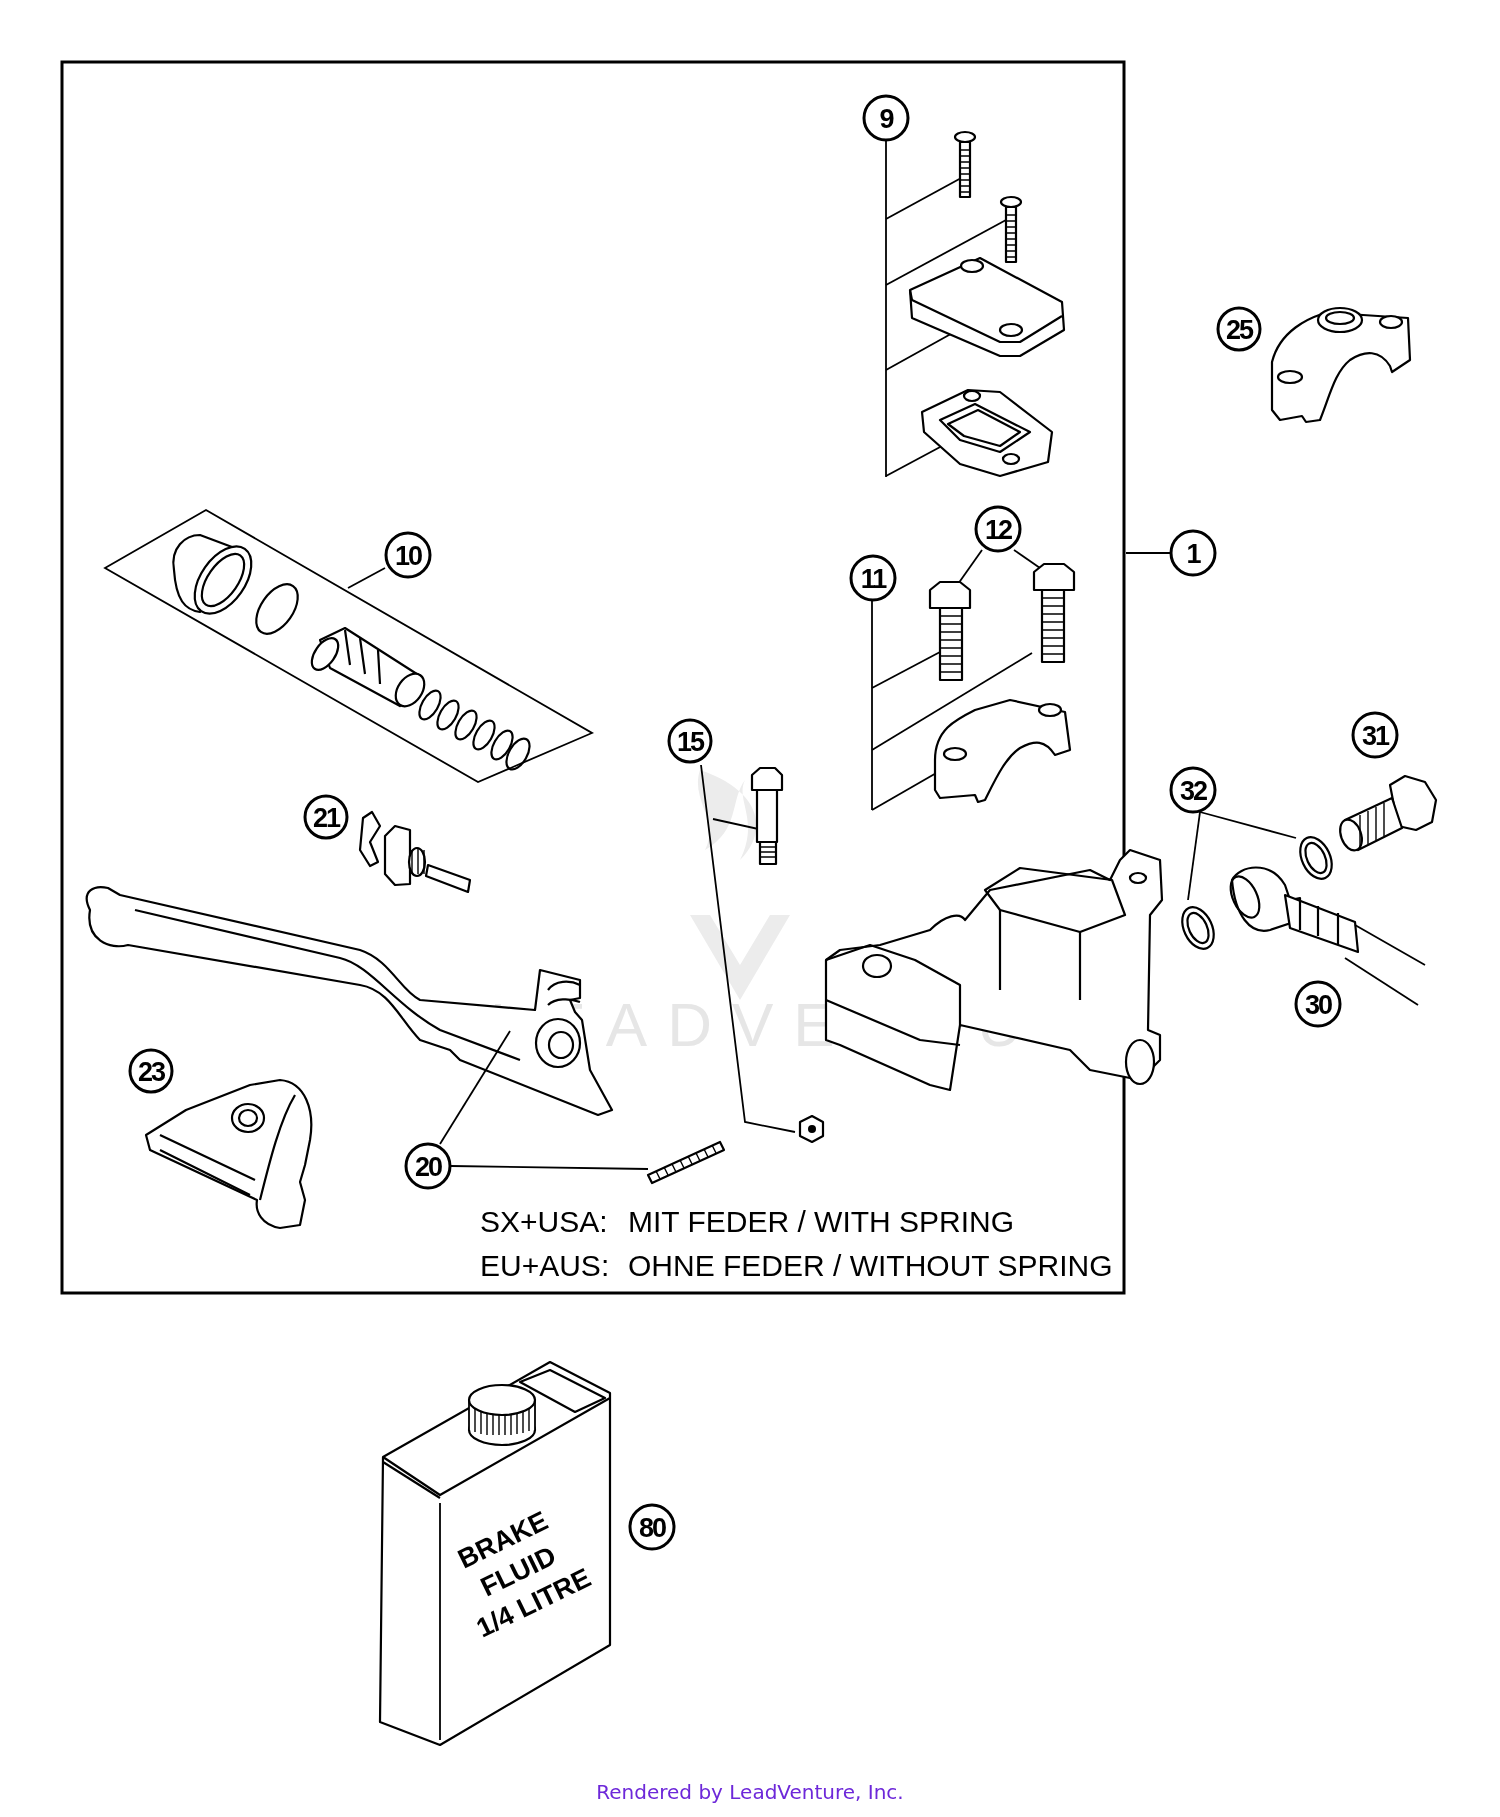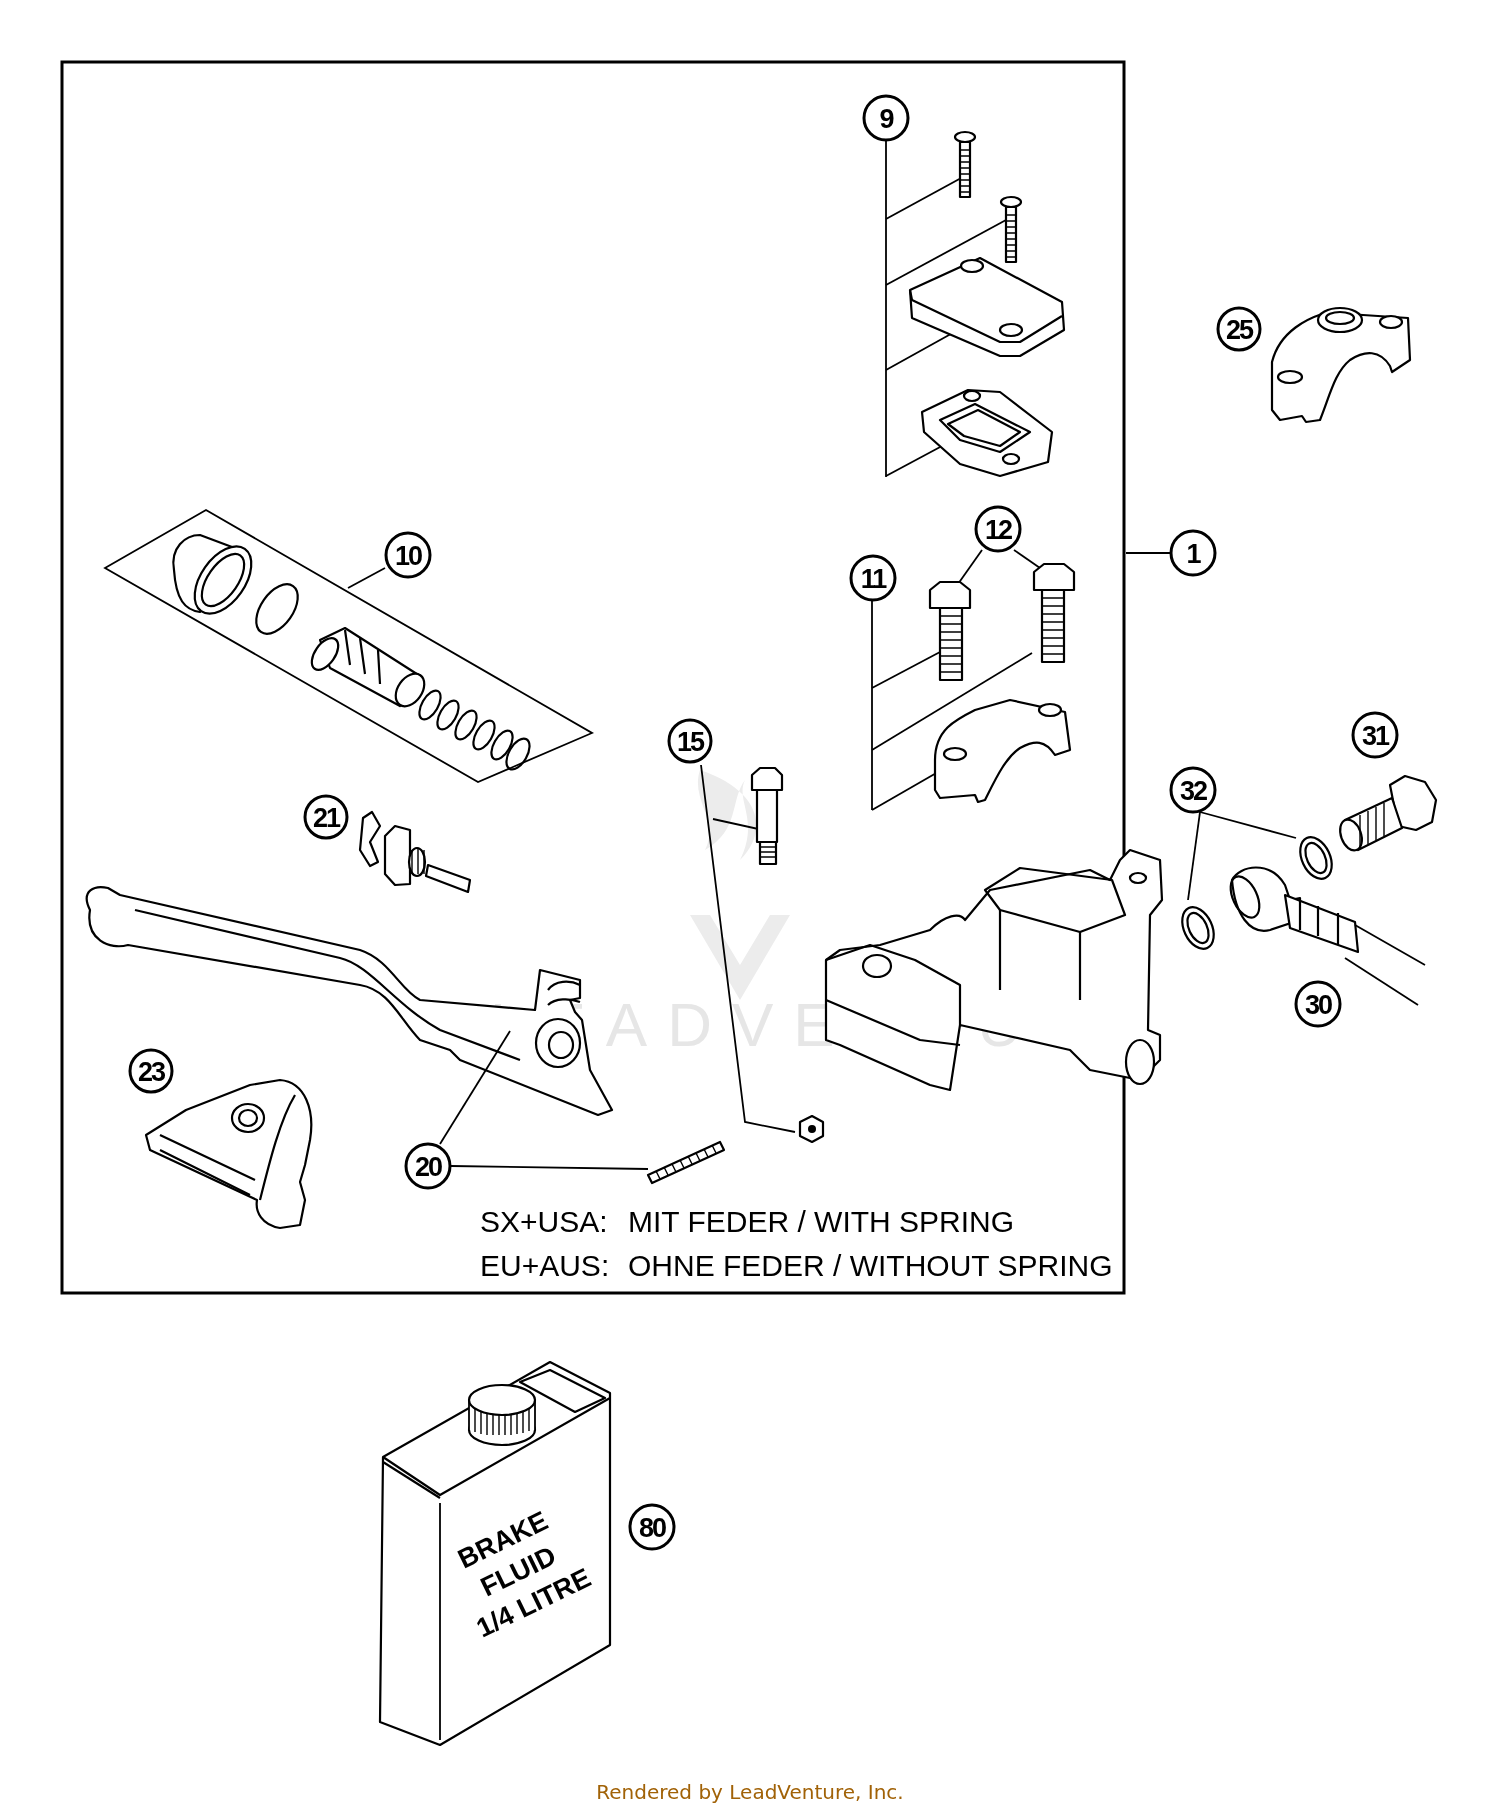--- a/index.html
+++ b/index.html
@@ -2,21 +2,21 @@
 <html><head>
   <meta charset="utf-8">
   <style>
     html, body { margin: 0; padding: 0; background: #ffffff; }
     body { width: 1500px; height: 1817px; position: relative; overflow: hidden; font-family: "Liberation Sans", sans-serif; }
     #diagram { position: absolute; left: 0; top: 0; width: 1500px; height: 1817px; }
     .callout-text { font-family: "Liberation Sans", sans-serif; font-weight: bold; font-size: 27px; fill: #000; text-anchor: middle; dominant-baseline: central; letter-spacing: -2px; }
     .note-text { font-family: "Liberation Sans", sans-serif; font-size: 30px; fill: #000; }
     .can-text { font-family: "Liberation Sans", sans-serif; font-weight: bold; font-size: 27px; fill: #000; text-anchor: middle; }
     .wm { font-family: "Liberation Sans", sans-serif; font-size: 62px; fill: #e6e6e6; letter-spacing: 20px; }
-    .footer { position: absolute; left: 0; width: 1500px; top: 1780px; text-align: center; font-family: "DejaVu Sans", sans-serif; font-size: 20px; color: #a16207; }
+    .footer { position: absolute; left: 0; width: 1500px; top: 1780px; text-align: center; font-family: "DejaVu Sans", sans-serif; font-size: 20px; color: #6d28d9; }
     .ln { stroke: #000; stroke-width: 1.8; fill: none; }
     .pt { stroke: #000; stroke-width: 2.2; fill: #fff; stroke-linejoin: round; }
     .ptn { stroke: #000; stroke-width: 2.2; fill: none; stroke-linejoin: round; }
     .thread { stroke: #000; stroke-width: 1.4; fill: none; }
   </style>
 </head>
 <body>
 
 <svg id="diagram" viewBox="0 0 1500 1817" xmlns="http://www.w3.org/2000/svg">
 

